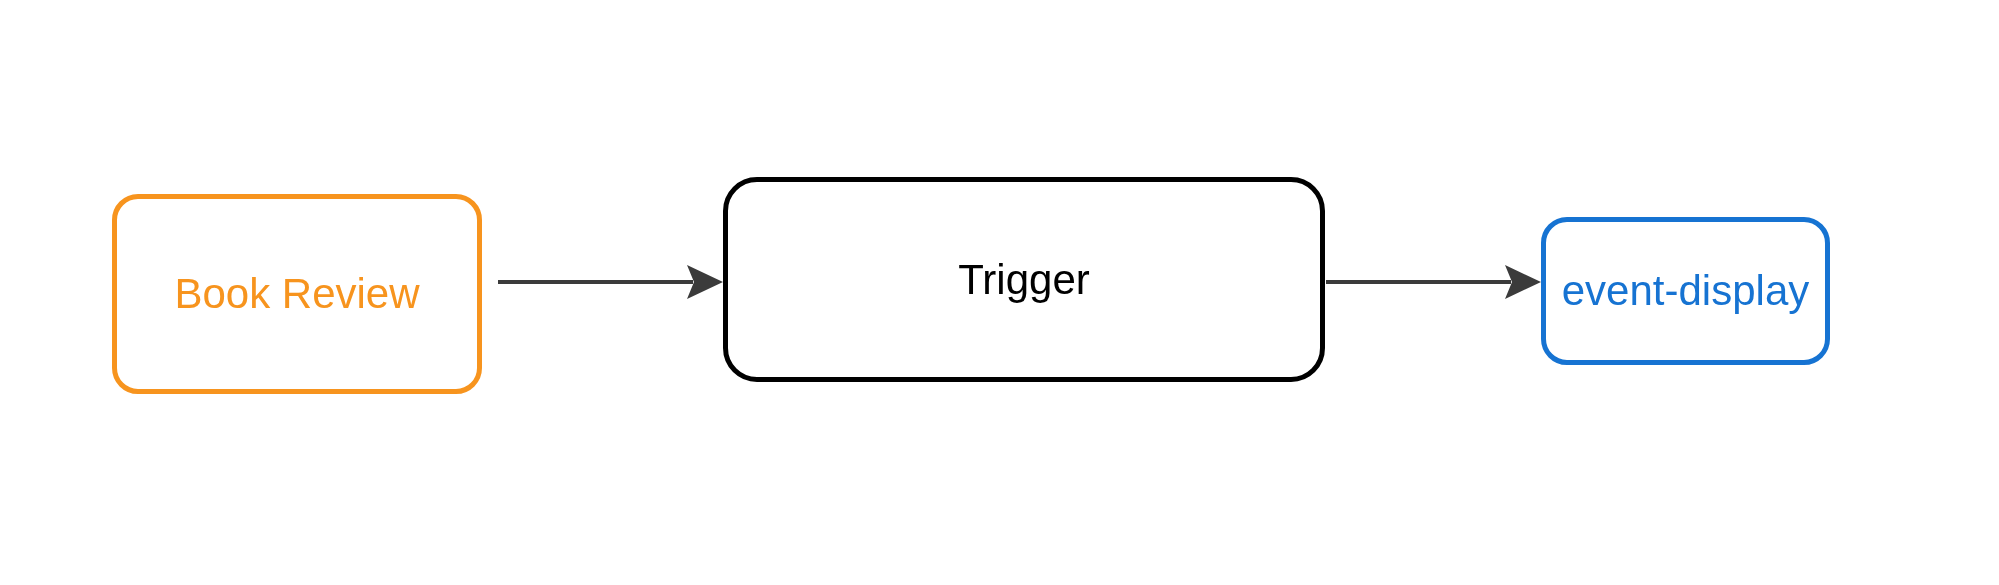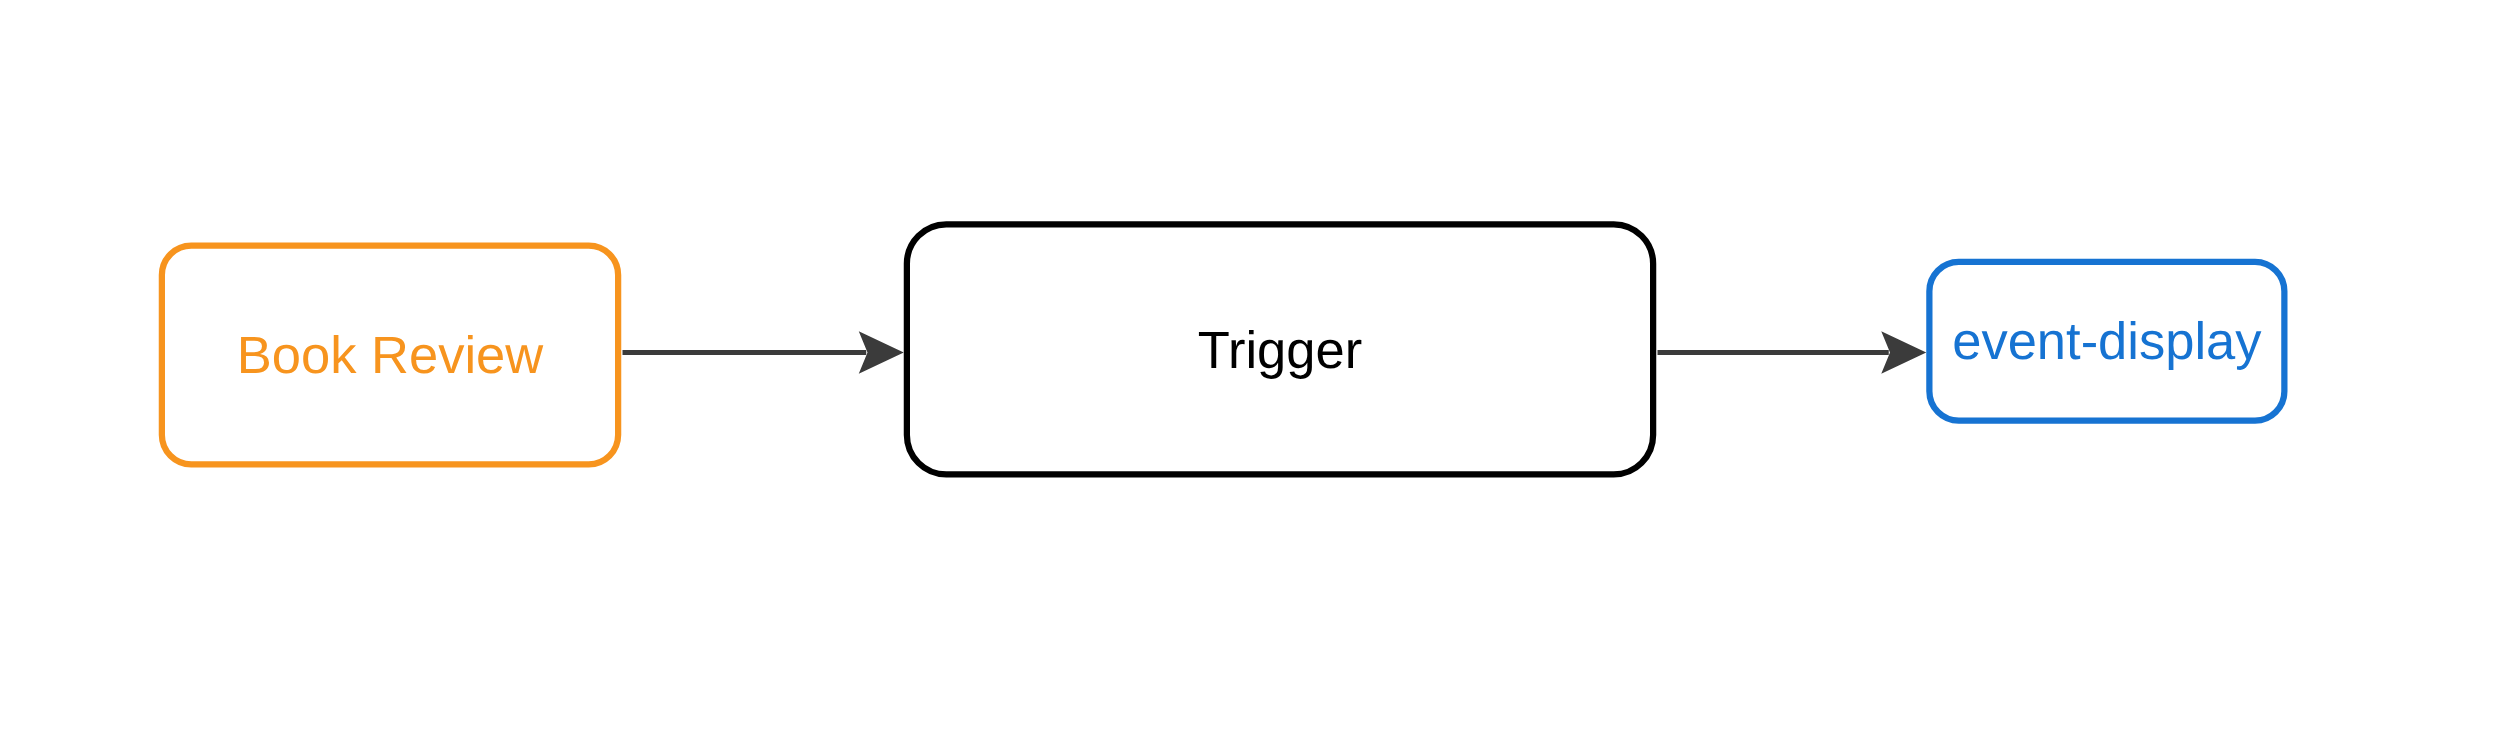--- a/index.html
+++ b/index.html
@@ -22,42 +22,42 @@
     flex-direction: column;
     align-items: center;
     justify-content: center;
     text-align: center;
     background: #ffffff;
     font-size: 42px;
     line-height: 58px;
     white-space: nowrap;
   }
   .node-broker {
-    left: 127px;
+    left: 112px;
     top: 194px;
     width: 370px;
-    height: 180px;
+    height: 200px;
     border: 5px solid var(--broker-color);
     color: var(--broker-color);
     border-radius: 26px;
   }
   .node-trigger {
     left: 723px;
     top: 177px;
     width: 602px;
     height: 205px;
     border: 5px solid var(--trigger-color);
     color: var(--trigger-color);
     border-radius: 34px;
   }
   .node-sink {
     left: 1541px;
-    top: 207px;
+    top: 217px;
     width: 289px;
-    height: 132px;
+    height: 148px;
     border: 5px solid var(--sink-color);
     color: var(--sink-color);
     border-radius: 26px;
   }
   .arrow {
     position: absolute;
     top: 262px;
     height: 40px;
     display: block;
   }

